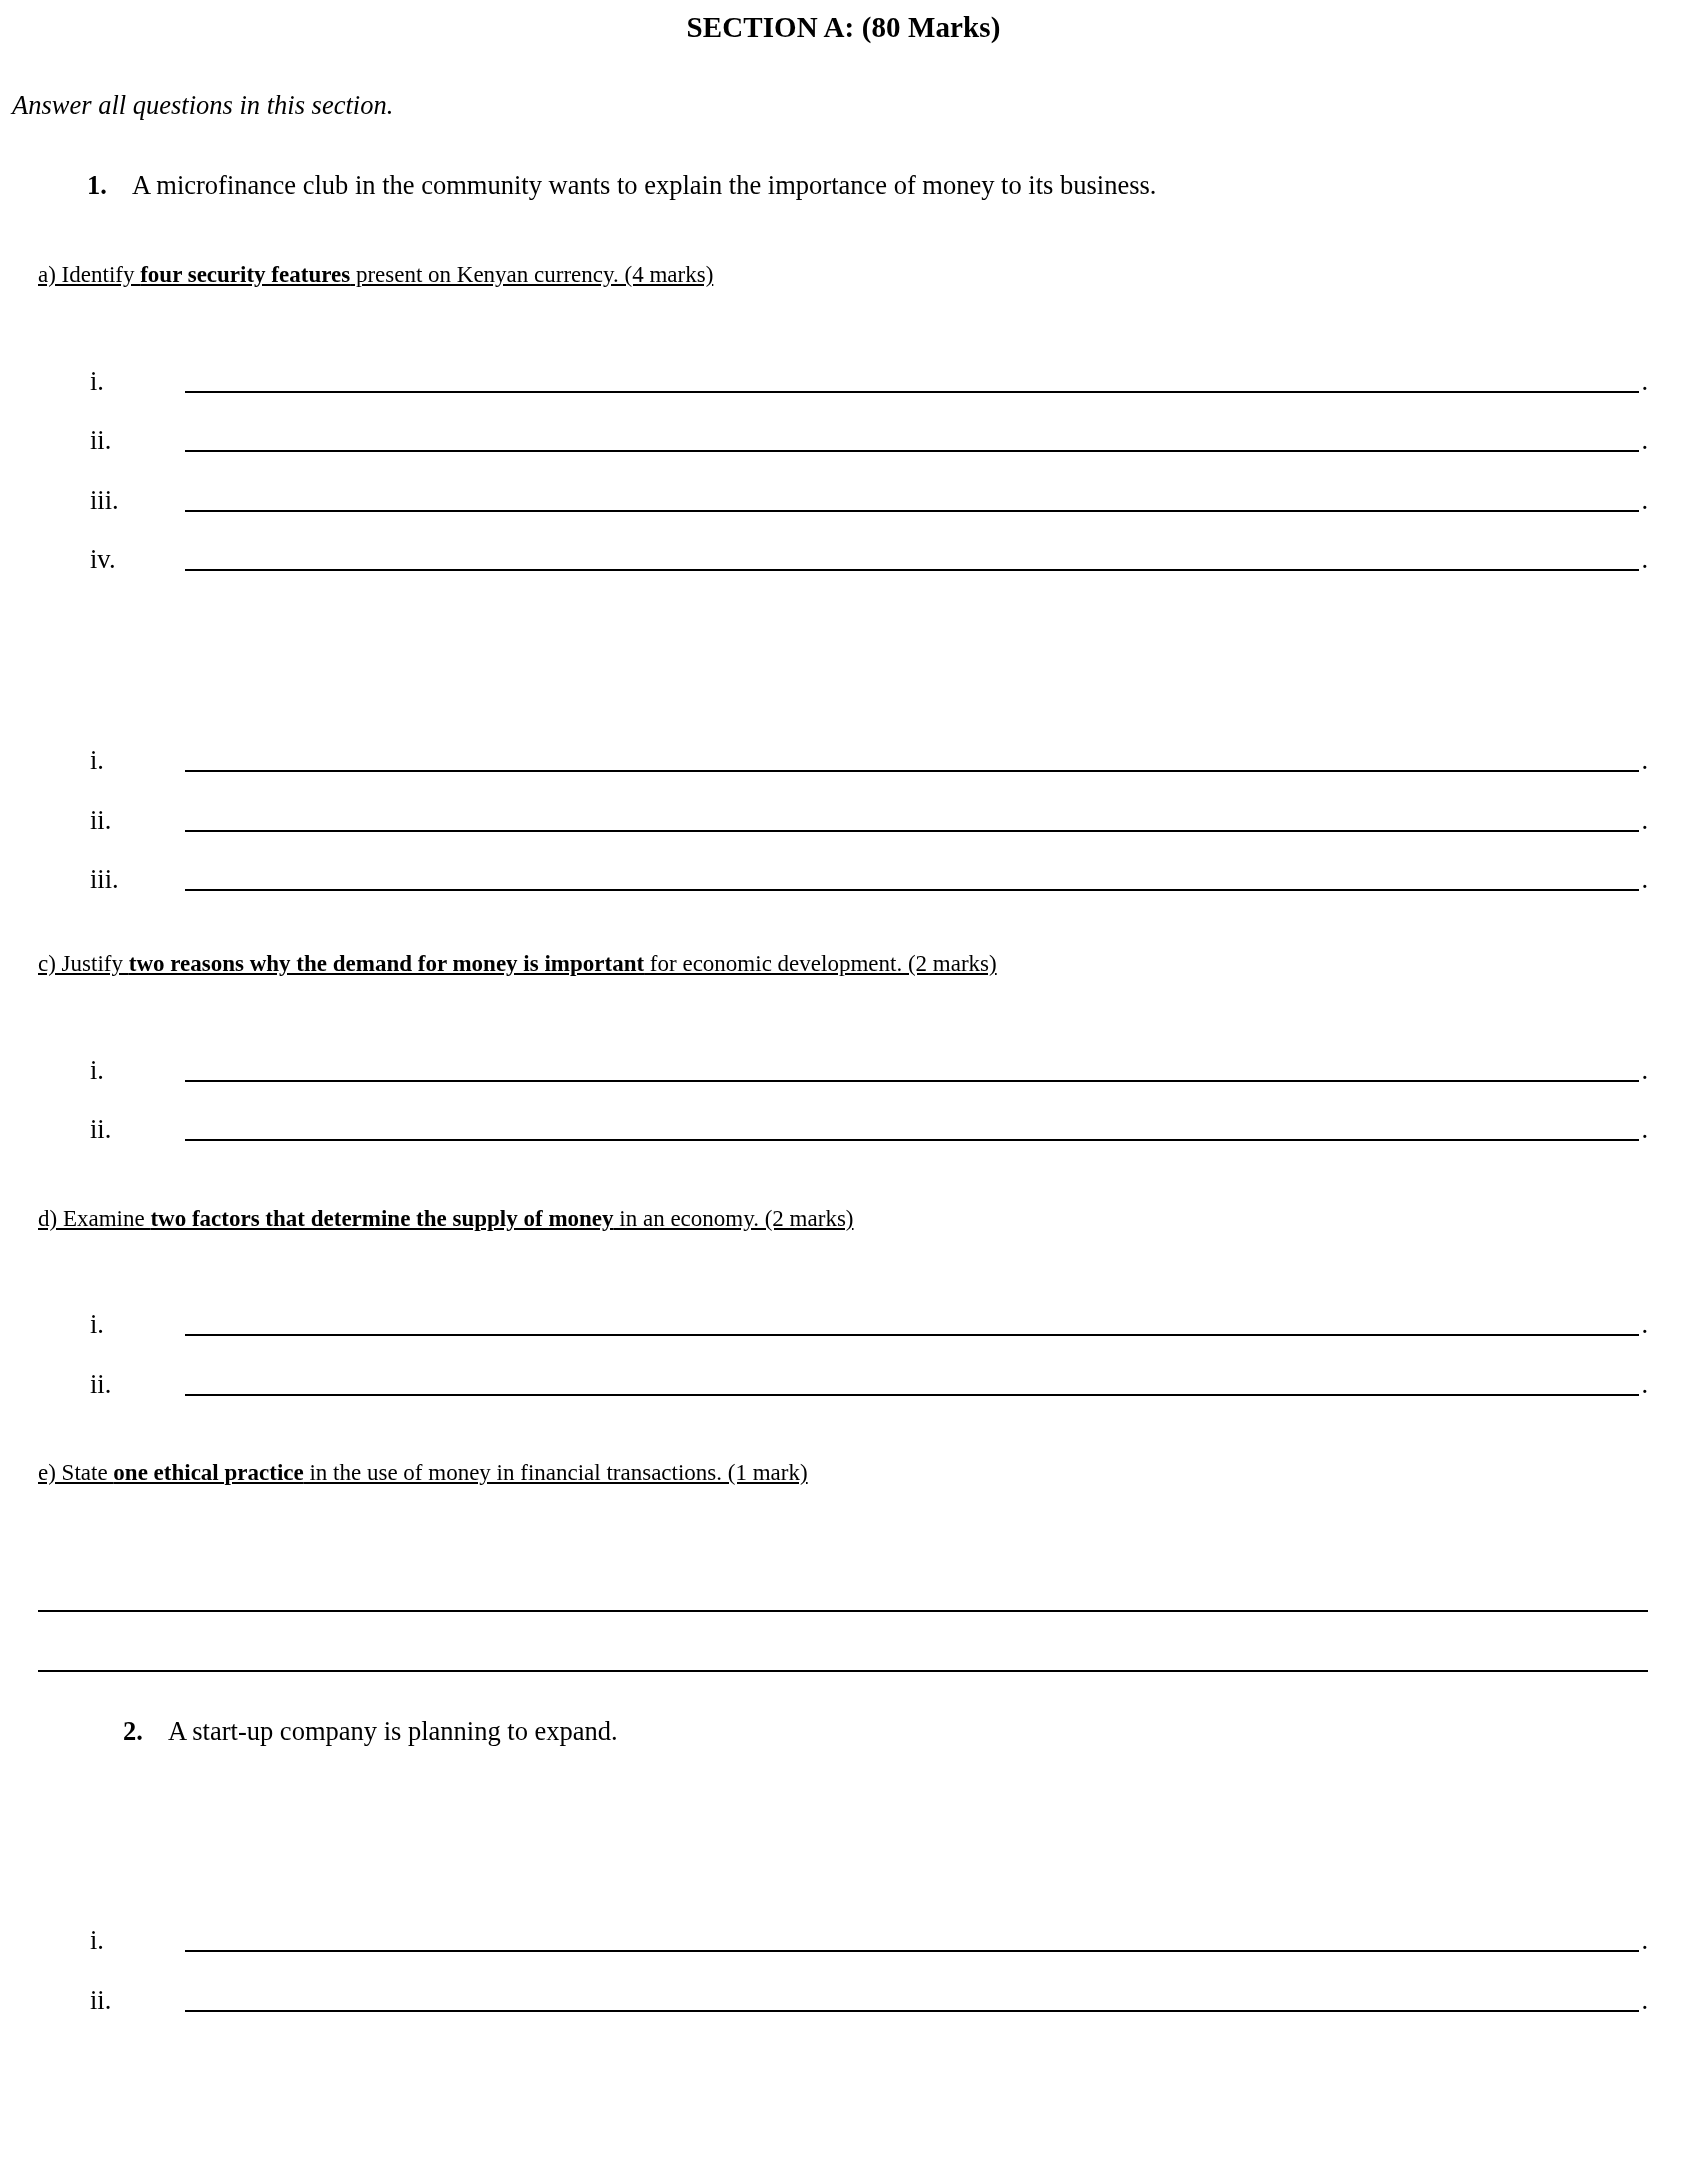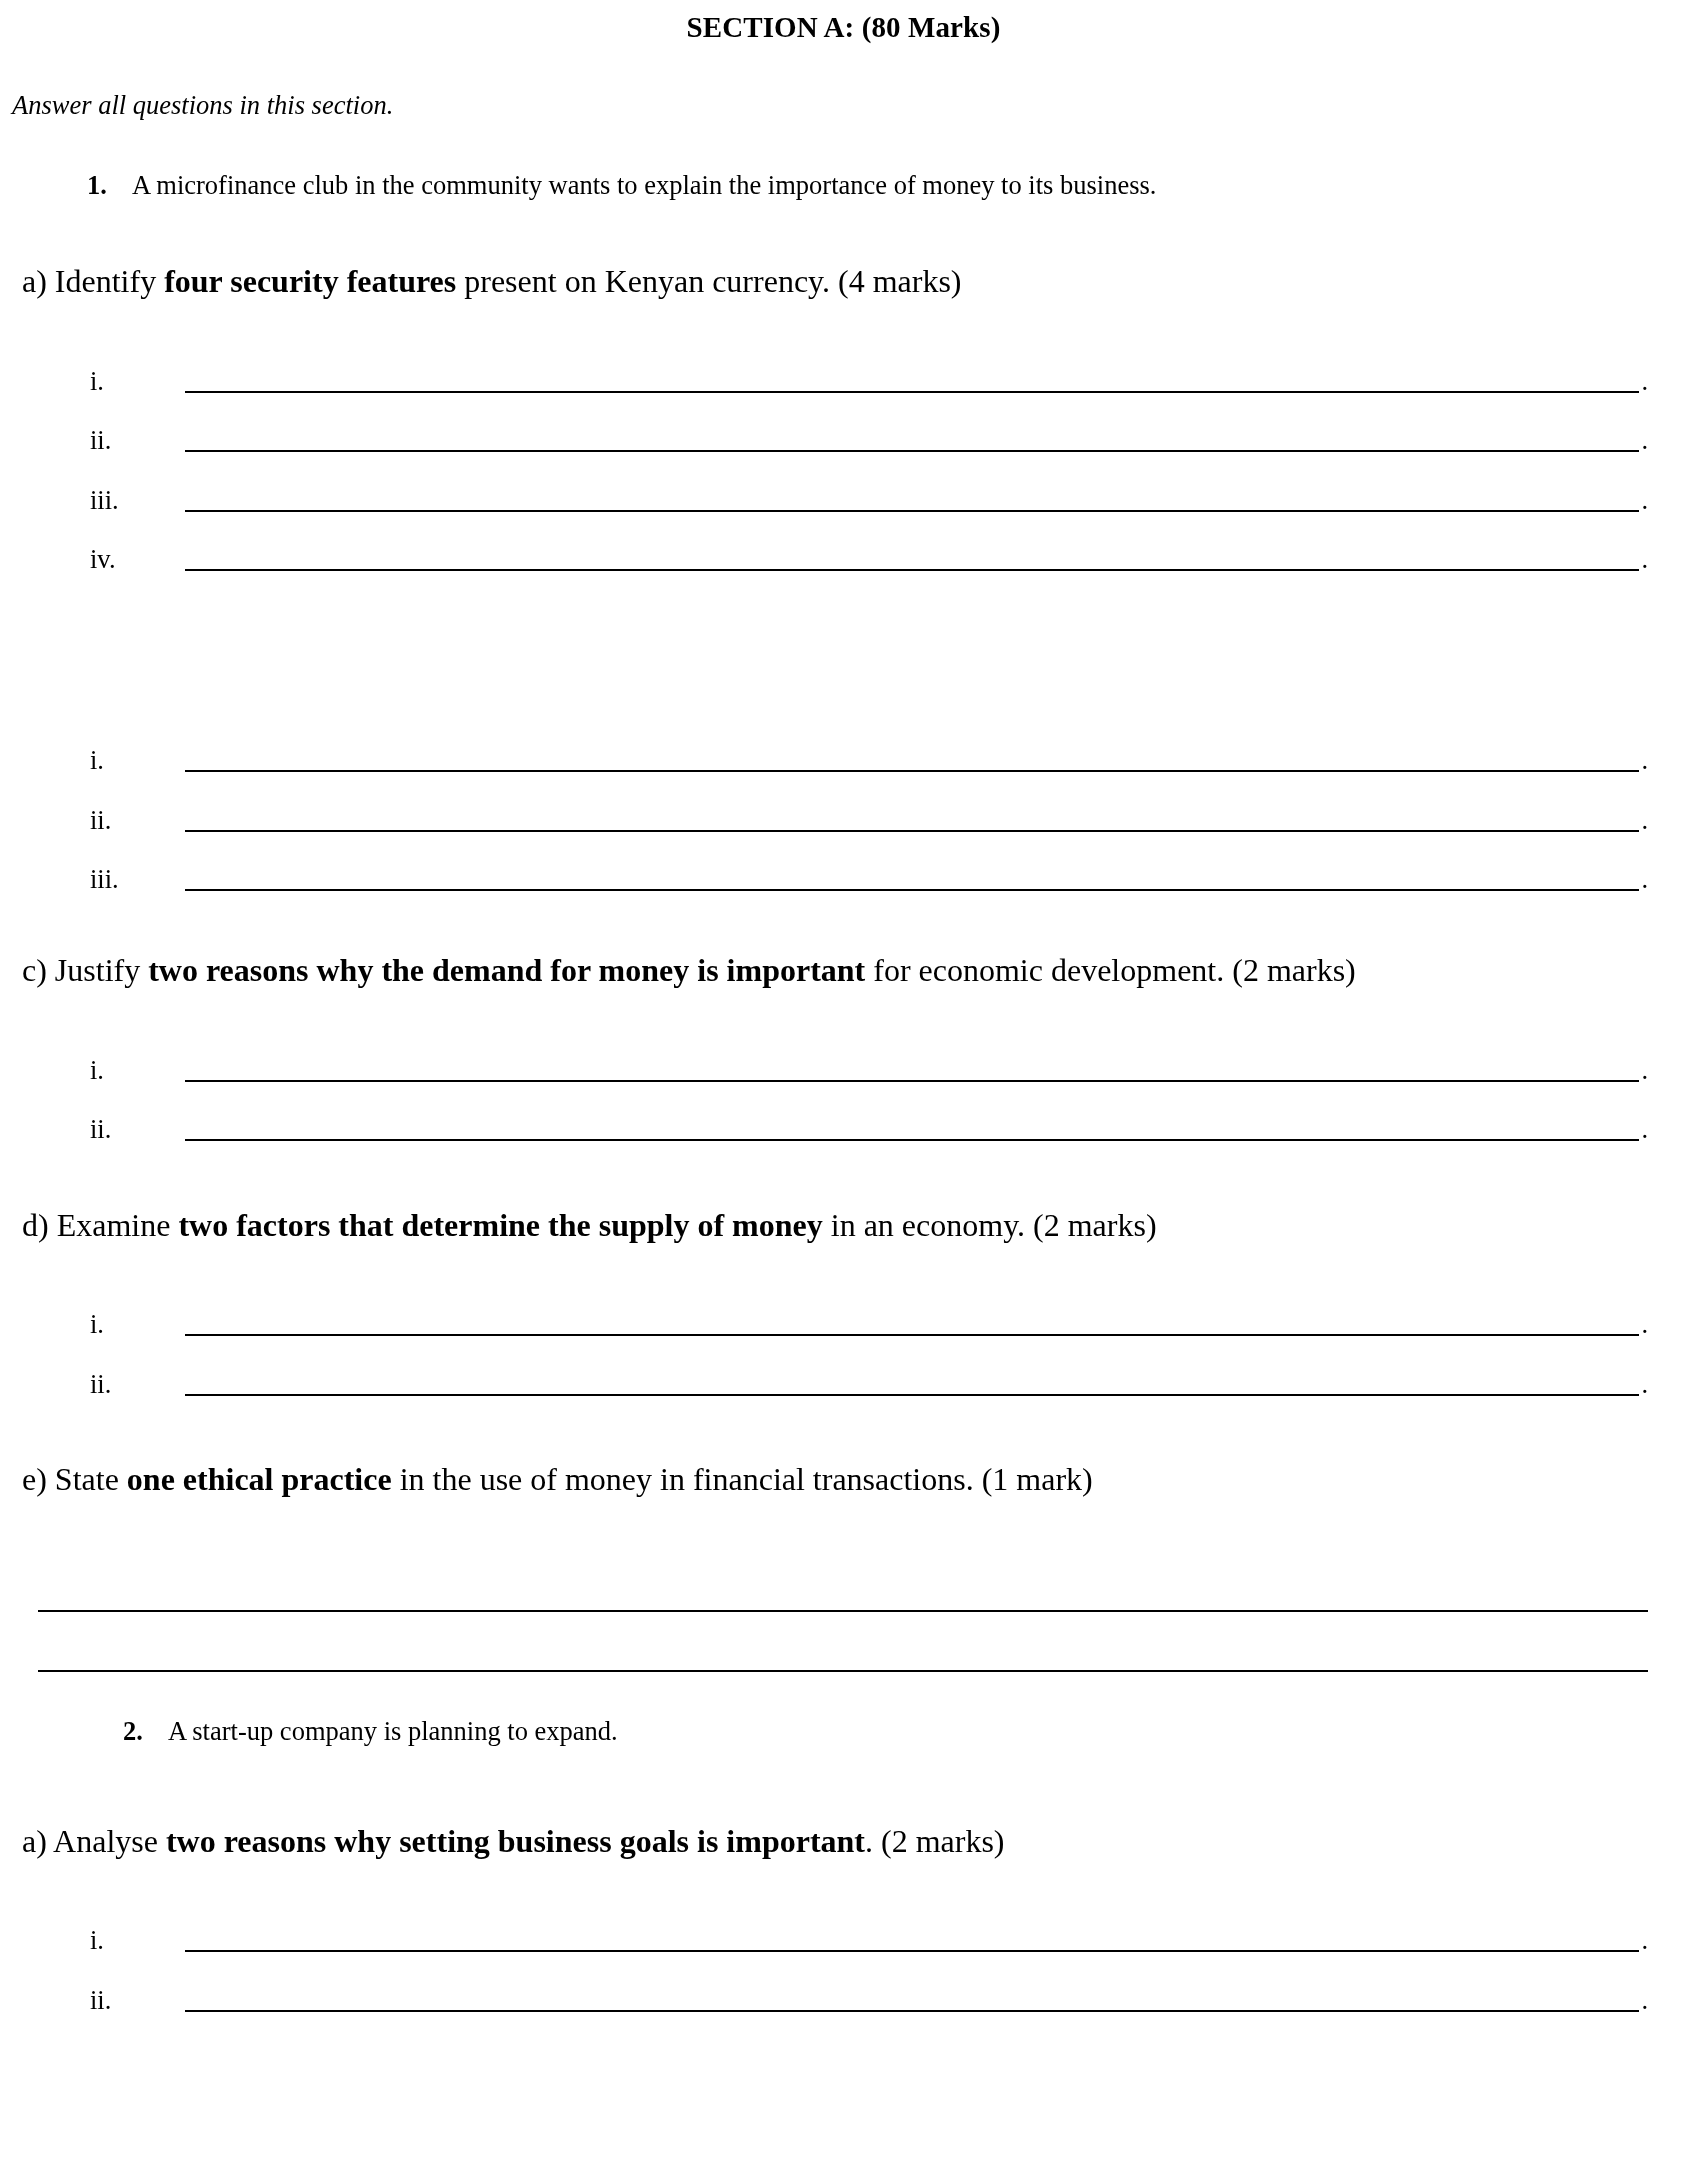--- a/index.html
+++ b/index.html
@@ -49,24 +49,25 @@
   }
   .stem .num {
     font-weight: bold;
     display: inline-block;
     min-width: 45px;
   }
 
   
   .part {
     position: absolute;
-    left: 22px;
-    font-size: 32px;
+    left: 38px;
+    font-size: 23px;
     line-height: 1.25;
     white-space: nowrap;
+    text-decoration: underline;
   }
   .part b { font-weight: bold; }
 
   
   .ans {
     position: absolute;
     left: 38px;
     width: 1610px;
     height: 30px;
     font-size: 26.5px;
@@ -192,23 +193,20 @@
     <span>e) State </span><b>one ethical practice</b><span> in the use of money in financial transactions. (1 mark)</span>
   </div>
 
   <div class="wide-rule" style="top:1610px;"></div>
   <div class="wide-rule" style="top:1670px;"></div>
 
   <div class="stem" style="top:1715px;margin-left:36px;">
     <span class="num">2.</span><span>A start-up company is planning to expand.</span>
   </div>
 
-  <div class="part" style="top:1821px;">
-    <span>a) Analyse </span><b>two reasons why setting business goals is important</b><span>. (2 marks)</span>
-  </div>
 
   <div class="ans" style="top:1925px;">
     <span class="rn">i.</span>
     <span class="rule"></span>
     <span class="dot">.</span>
   </div>
   <div class="ans" style="top:1985px;">
     <span class="rn">ii.</span>
     <span class="rule"></span>
     <span class="dot">.</span>

